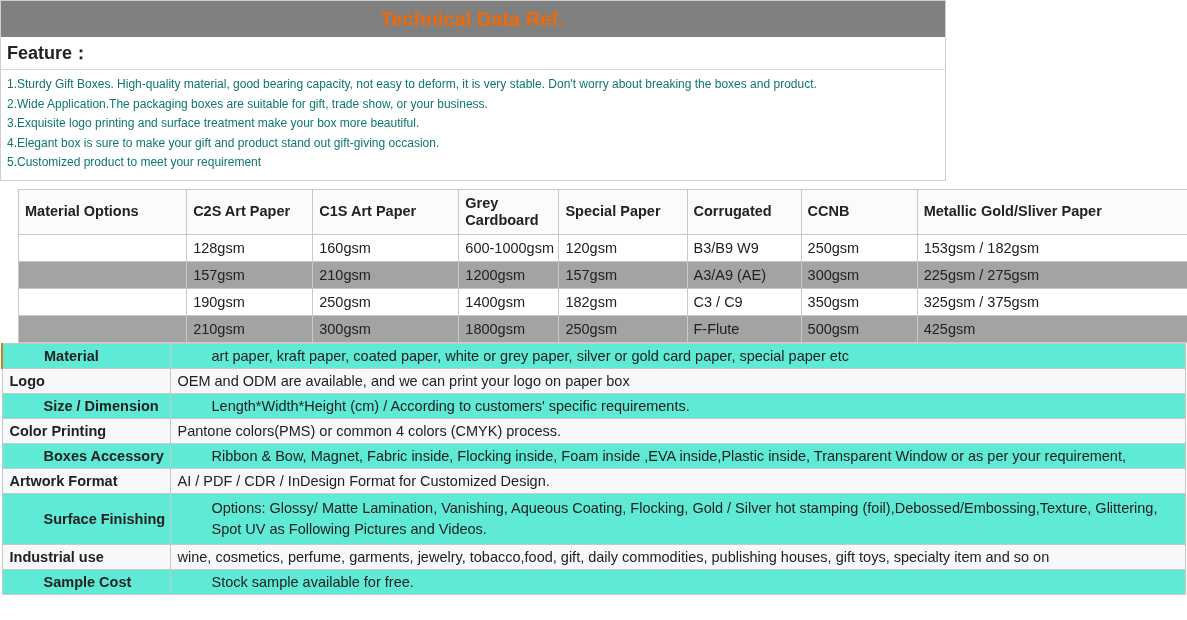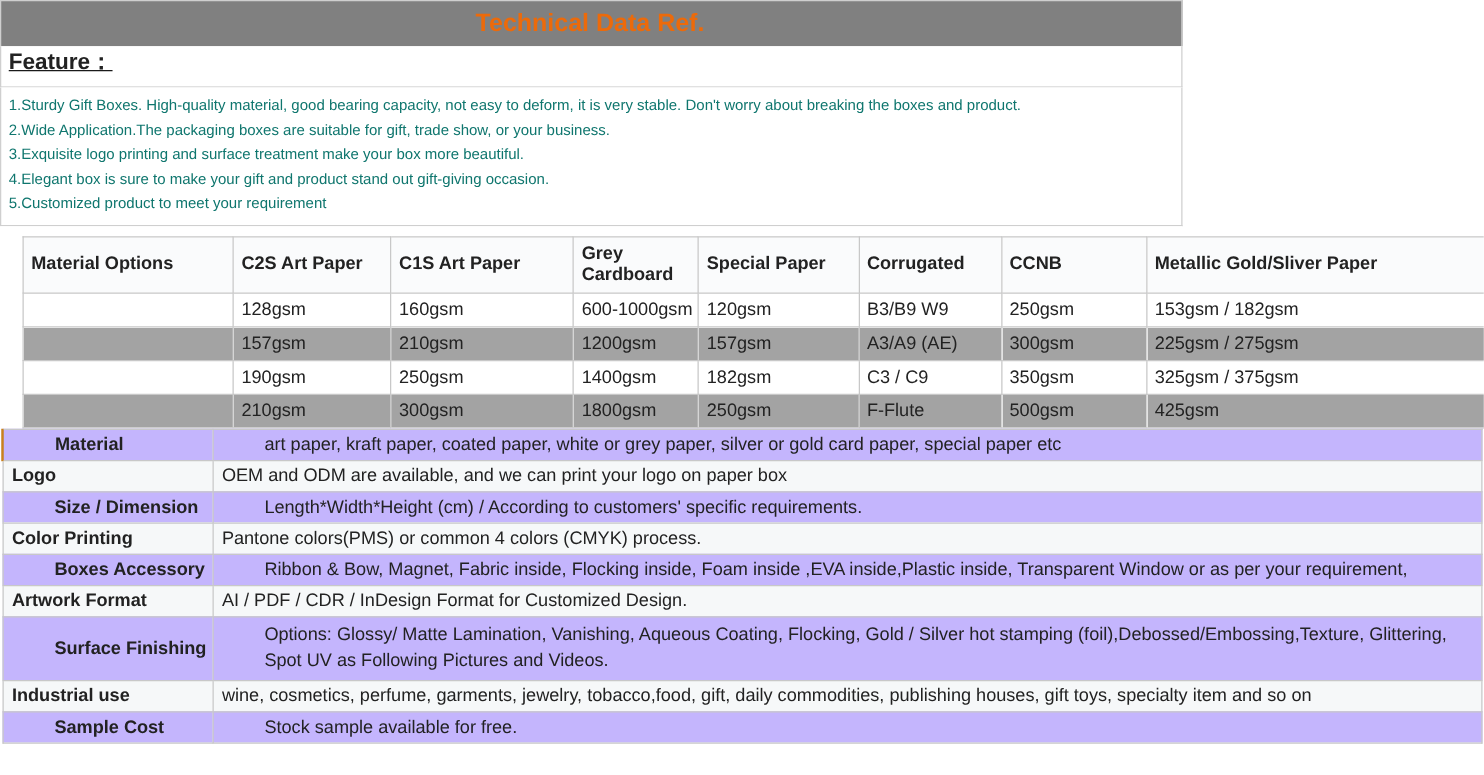--- a/index.html
+++ b/index.html
@@ -44,24 +44,23 @@
   }
 
   
   .feature-head {
     height: 33px;
     box-sizing: border-box;
     border-left: 1px solid #cfcfcf;
     border-right: 1px solid #cfcfcf;
     border-bottom: 1px solid #d8d8d8;
     display: flex;
-    align-items: flex-start;
+    align-items: center;
     padding-left: 6px;
     background: #fff;
-    text-decoration: underline;
   }
   .feature-head .heading {
     font-size: 18px;
     font-weight: bold;
     color: #222;
   }
 
   
   .feature-body {
     box-sizing: border-box;
@@ -128,21 +127,21 @@
     color: #222;
     padding: 4px 7px;
     vertical-align: middle;
   }
   table.specs td.lbl {
     width: 168px;
     font-weight: bold;
     white-space: nowrap;
   }
   table.specs tr.alt td { background: #f6f8f9; }
-  table.specs tr.plain td { background: #c4b5fd; padding-left: 41px; }
+  table.specs tr.plain td { background: #5eead4; padding-left: 41px; }
   table.specs tr.accent td.lbl {
     border-left: 2px solid #c8801e;
   }
   .val-multiline { white-space: normal; line-height: 21px; }
 </style>
 </head>
 <body>
 
 <div class="page">
 

